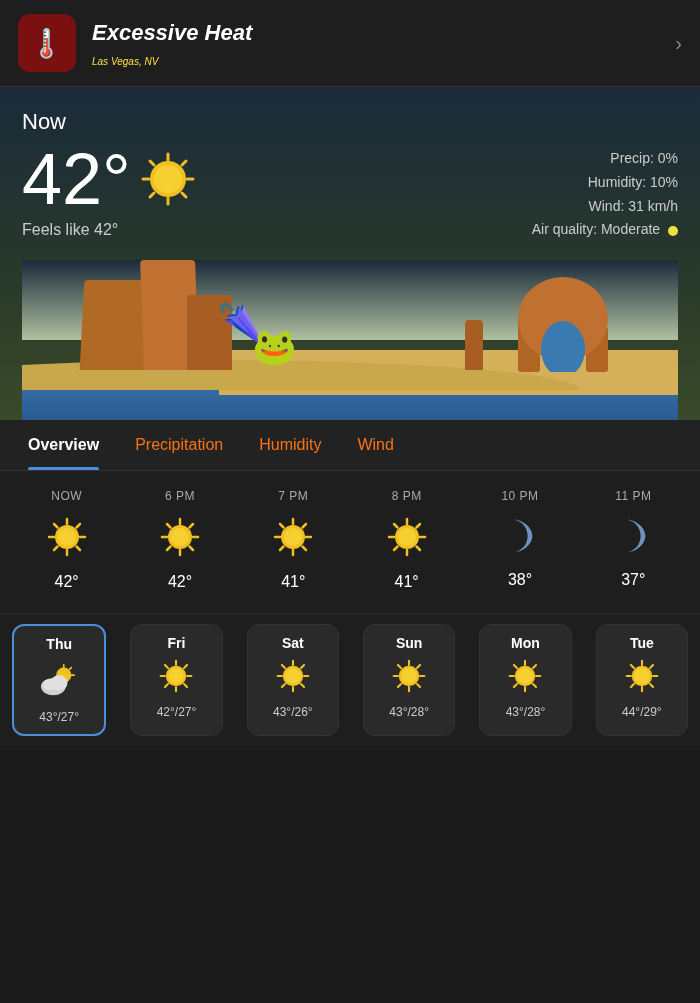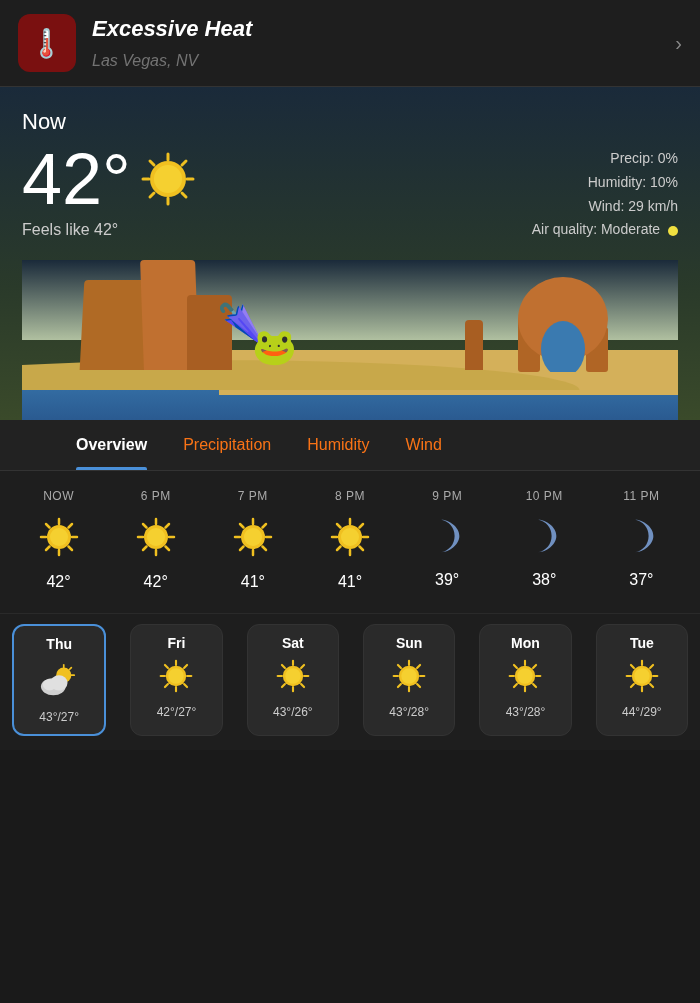--- a/index.html
+++ b/index.html
@@ -34,22 +34,22 @@
     .alert-icon-box .thermo {
       font-size: 28px;
     }
     .alert-text { flex: 1; font-style: italic; }
     .alert-title {
       font-size: 22px;
       font-weight: 600;
       color: #fff;
     }
     .alert-subtitle {
-      font-size: 16px;
-      color: #737373;
+      font-size: 10px;
+      color: #fde047;
       margin-top: 10px;
     }
     .alert-chevron {
       font-size: 20px;
       color: #888;
       margin-left: 12px;
     }
 
     
     .now-section {
@@ -175,21 +175,20 @@
     }
 
     
     .tabs-section {
       background: #222;
       border-bottom: 1px solid #333;
     }
     .tabs-row {
       display: flex;
       padding: 0 10px;
-      margin-left: 48px;
     }
     .tab-item {
       padding: 16px 18px;
       font-size: 16px;
       color: #f97316;
       cursor: pointer;
       position: relative;
       white-space: nowrap;
     }
     .tab-item.active {
@@ -311,21 +310,21 @@
             <line x1="9" y1="45" x2="13" y2="41"></line>
           </g>
         </svg>
       </div>
       <div class="feels-like">Feels like 42°</div>
     </div>
     <div class="now-right">
       <div class="now-detail">
         <div>Precip: 0%</div>
         <div>Humidity: 10%</div>
-        <div>Wind: 29 km/h</div>
+        <div>Wind: 31 km/h</div>
         <div>
           <span>Air quality: Moderate</span>
           <span class="air-quality-dot"></span>
         </div>
       </div>
     </div>
   </div>
 
   <div class="scene">
     <div class="sky"></div>
@@ -436,33 +435,20 @@
       <line x1="20" y1="33" x2="20" y2="38"></line>
       <line x1="2" y1="20" x2="7" y2="20"></line>
       <line x1="33" y1="20" x2="38" y2="20"></line>
       <line x1="7" y1="7" x2="10.5" y2="10.5"></line>
       <line x1="29.5" y1="29.5" x2="33" y2="33"></line>
       <line x1="33" y1="7" x2="29.5" y2="10.5"></line>
       <line x1="7" y1="33" x2="10.5" y2="29.5"></line>
     </g>
   </svg></div>
     <div class="hourly-temp">41°</div>
-  </div>
-      <div class="hourly-item">
-    <div class="hourly-time">9 PM</div>
-    <div class="hourly-icon"><svg width="38" height="38" viewBox="0 0 40 40">
-    <path d="M28 20 C28 11.2 22 4.5 14 3 C22 3 33 10.5 33 20 C33 29.5 22 37 14 37 C22 35.5 28 28.8 28 20Z" fill="#7090c0"></path>
-    <circle cx="20" cy="20" r="13" fill="#8090c8" clip-path="url(#moonclip)"></circle>
-    <defs>
-              <clipPath id="moonclip">
-                <path d="M6 20 C6 10 14 3 24 3 C14 3 6 10 6 20 C6 30 14 37 24 37 C14 37 6 30 6 20Z"></path>
-              </clipPath>
-            </defs>
-  </svg></div>
-    <div class="hourly-temp">39°</div>
   </div>
       <div class="hourly-item">
     <div class="hourly-time">10 PM</div>
     <div class="hourly-icon"><svg width="38" height="38" viewBox="0 0 40 40">
     <path d="M28 20 C28 11.2 22 4.5 14 3 C22 3 33 10.5 33 20 C33 29.5 22 37 14 37 C22 35.5 28 28.8 28 20Z" fill="#7090c0"></path>
     <circle cx="20" cy="20" r="13" fill="#8090c8" clip-path="url(#moonclip)"></circle>
     <defs>
               <clipPath id="moonclip">
                 <path d="M6 20 C6 10 14 3 24 3 C14 3 6 10 6 20 C6 30 14 37 24 37 C14 37 6 30 6 20Z"></path>
               </clipPath>

